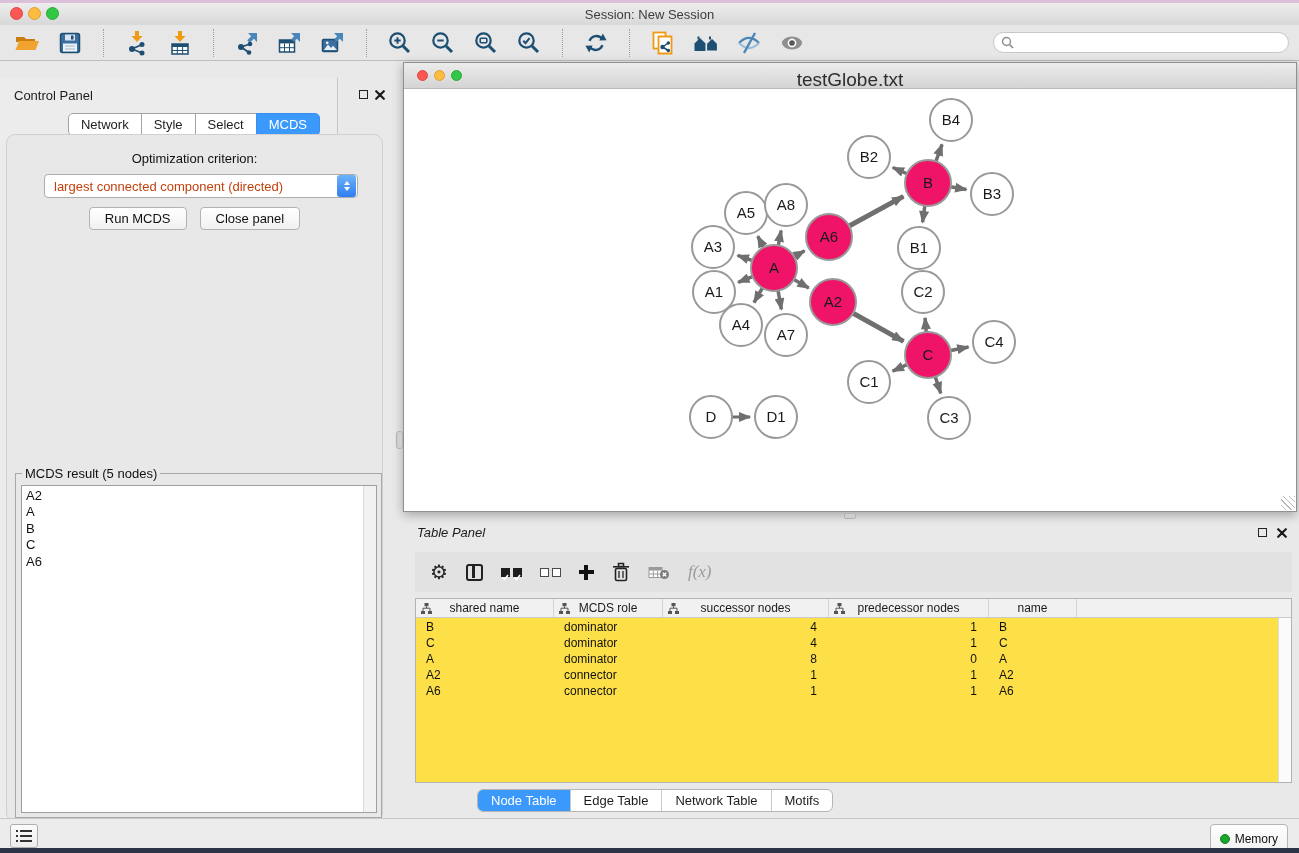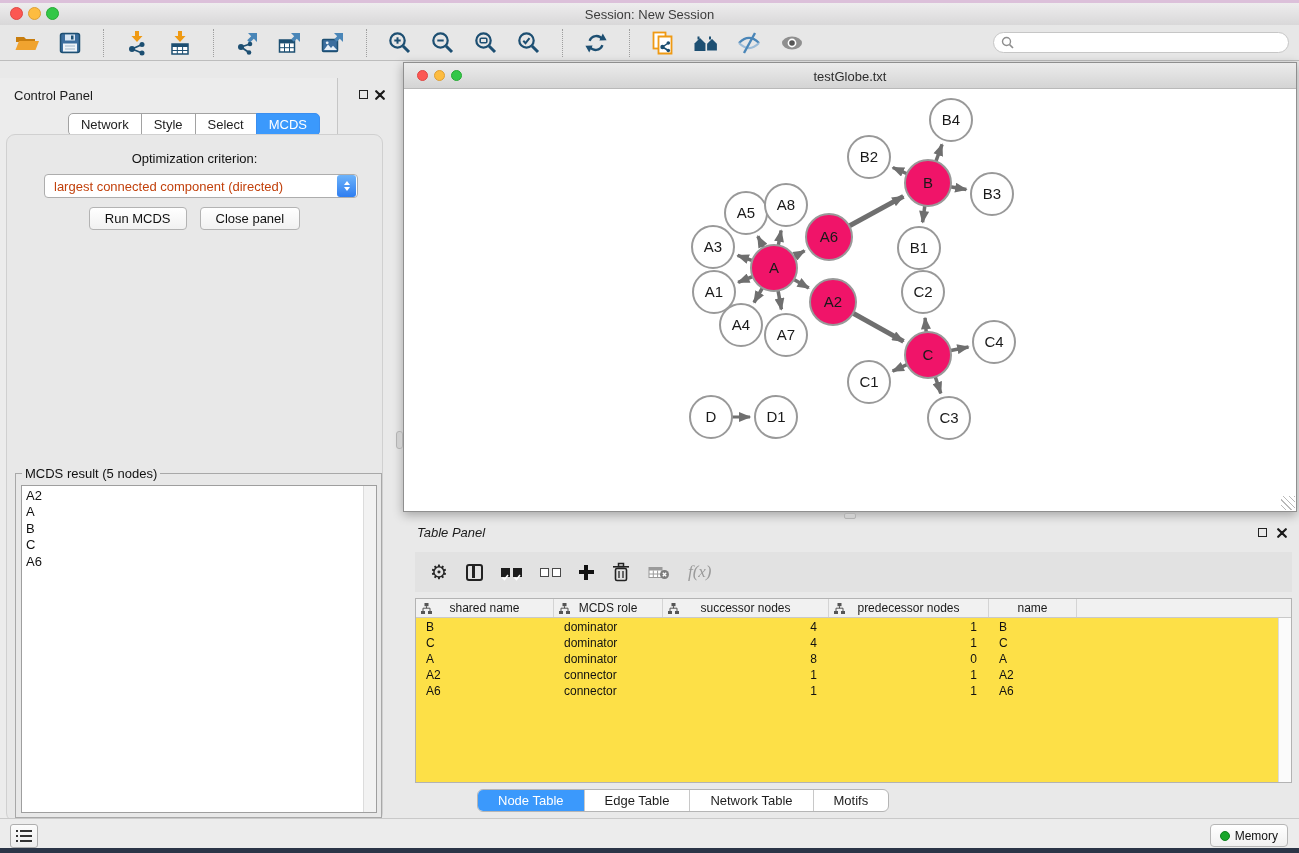--- a/index.html
+++ b/index.html
@@ -43,21 +43,21 @@
   #mcds-fieldset{left:8px;top:338px;width:367px;height:345px;border:1px solid #a8a8a8;}
   #mcds-legend{position:absolute;left:6px;top:-8px;background:#e8e8e8;padding:0 3px;font-size:13px;color:#111;}
   #mcds-list{position:absolute;left:5px;top:11px;width:356px;height:328px;background:#fff;border:1px solid #9e9e9e;padding:2px 0 0 4px;overflow:hidden;}
   .result-item{font-size:13px;color:#111;line-height:16.4px;}
   #mcds-scroll{position:absolute;right:0;top:0;width:13px;height:100%;background:#f2f2f2;border-left:1px solid #dcdcdc;}
 
   
   #network-window{left:403px;top:62px;width:894px;height:450px;background:#fff;border:1px solid #8f8f8f;box-shadow:0 3px 10px rgba(0,0,0,.3);}
   #nw-titlebar{left:0;top:0;width:100%;height:26px;background:linear-gradient(#ececec,#d4d4d4);border-bottom:1px solid #b9b9b9;}
   #nw-titlebar .light{width:11px;height:11px;top:7px;}
-  #nw-title{left:0;top:6px;width:100%;text-align:center;font-size:13px;color:#2e2e2e;}
+  #nw-title{left:0;top:6px;width:100%;text-align:center;font-size:19px;color:#2e2e2e;}
   #nw-canvas{left:0;top:26px;width:892px;height:422px;background:#fff;overflow:hidden;}
   #resize-grip{right:1px;bottom:1px;width:14px;height:14px;background:repeating-linear-gradient(45deg,transparent 0 3px,#b9b9b9 3px 4px);}
   #nw-vthumb{left:396px;top:431px;width:7px;height:18px;background:#cfcfcf;border:1px solid #b2b2b2;border-radius:3px;}
   #nw-hthumb{left:844px;top:513px;width:12px;height:6px;background:#cfcfcf;border:1px solid #b2b2b2;border-radius:2px;}
 
   
   #tp-title{left:417px;top:525px;font-size:13px;color:#1c1c1c;font-style:italic;}
   #table-toolbar{left:415px;top:552px;width:877px;height:40px;background:#e2e2e2;display:flex;align-items:center;gap:18px;padding-left:15px;position:absolute;}
   #gear-icon{font-size:20px;color:#262626;line-height:1;}
   #columns-icon{width:17px;height:17px;border:2.5px solid #222;border-radius:3px;position:relative;}
@@ -76,30 +76,30 @@
   .hcell{position:relative;border-right:1px solid #d4d4d4;font-size:12px;color:#1a1a1a;text-align:center;line-height:18px;}
   .hcell .tree{position:absolute;left:5px;top:4px;}
   #tbl-body{padding-top:1px;}
   .trow{display:flex;height:16px;}
   .tcell{font-size:12px;color:#111;line-height:16px;display:inline-block;}
   .a-l{text-align:left;padding-left:10px;}
   .a-r{text-align:right;padding-right:12px;}
   #tbl-scroll{position:absolute;right:0;top:19px;width:13px;height:164px;background:#fbfbfb;border-left:1px solid #dcdcdc;}
 
   #bottom-tabs{left:477px;top:789px;height:23px;display:flex;border:1px solid #b5b5b5;border-radius:6px;overflow:hidden;background:#fff;}
-  .bt-tab{font-size:13px;color:#1d1d1d;line-height:21px;padding:0 20px;border-left:1px solid #c8c8c8;}
+  .bt-tab{font-size:13px;color:#1d1d1d;line-height:21px;padding:0 13px;border-left:1px solid #c8c8c8;}
   .bt-tab:first-child{border-left:none;}
   .bt-tab.active{background:#3b99fc;color:#fff;}
 
   
   #statusbar{left:0;top:818px;width:1299px;height:30px;background:#ececec;border-top:1px solid #c9c9c9;}
   #list-btn{left:10px;top:5px;width:28px;height:24px;border:1px solid #aeaeae;border-radius:3px;background:linear-gradient(#fcfcfc,#ededed);display:flex;align-items:center;justify-content:center;gap:2px;position:absolute;}
   #list-btn .dots{width:2px;height:12px;background:repeating-linear-gradient(#333 0 2px,transparent 2px 5px);}
   #list-btn .lines{width:12px;height:12px;background:repeating-linear-gradient(#333 0 2px,transparent 2px 5px);}
-  #memory-btn{right:11px;top:5px;height:23px;border:1px solid #b6b6b6;border-radius:4px;background:linear-gradient(#ffffff,#f0f0f0);display:flex;align-items:center;gap:5px;padding:0 9px;position:absolute;}
+  #memory-btn{right:11px;top:5px;height:30px;border:1px solid #b6b6b6;border-radius:4px;background:linear-gradient(#ffffff,#f0f0f0);display:flex;align-items:center;gap:5px;padding:0 9px;position:absolute;}
   #memory-dot{width:10px;height:10px;border-radius:50%;background:#18a62b;border:1px solid #108020;}
   #memory-label{font-size:12px;color:#111;}
   #bottom-strip{left:0;top:848px;width:1299px;height:5px;background:#2b3547;}
 
   svg text{font-family:"Liberation Sans",sans-serif;}
 </style>
 </head>
 <body>
 
 <div id="top-strip" class="abs"></div>

